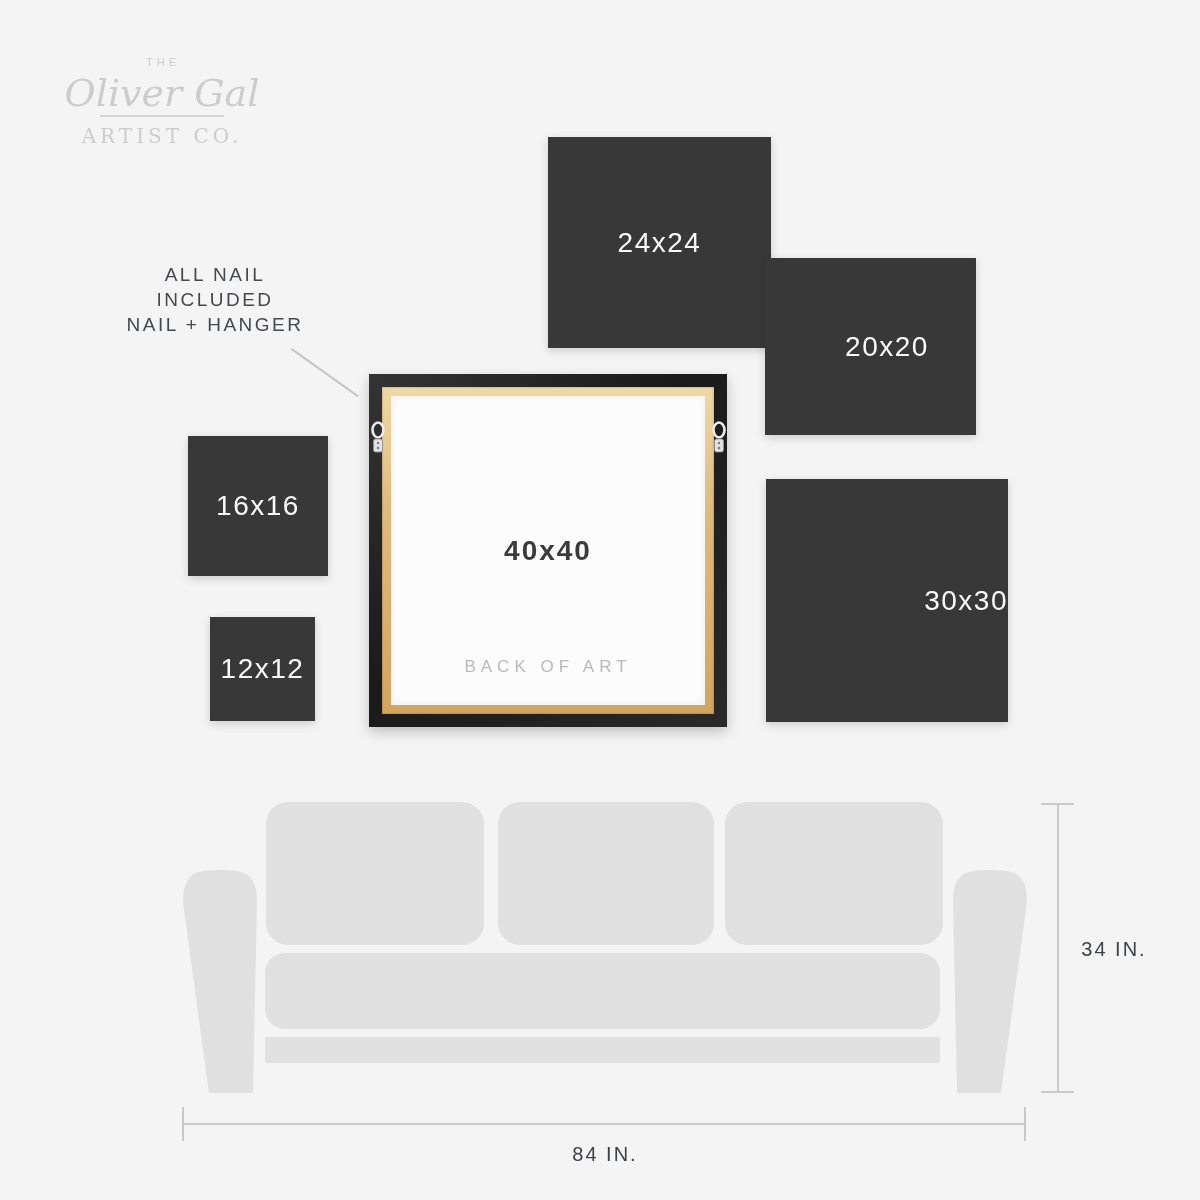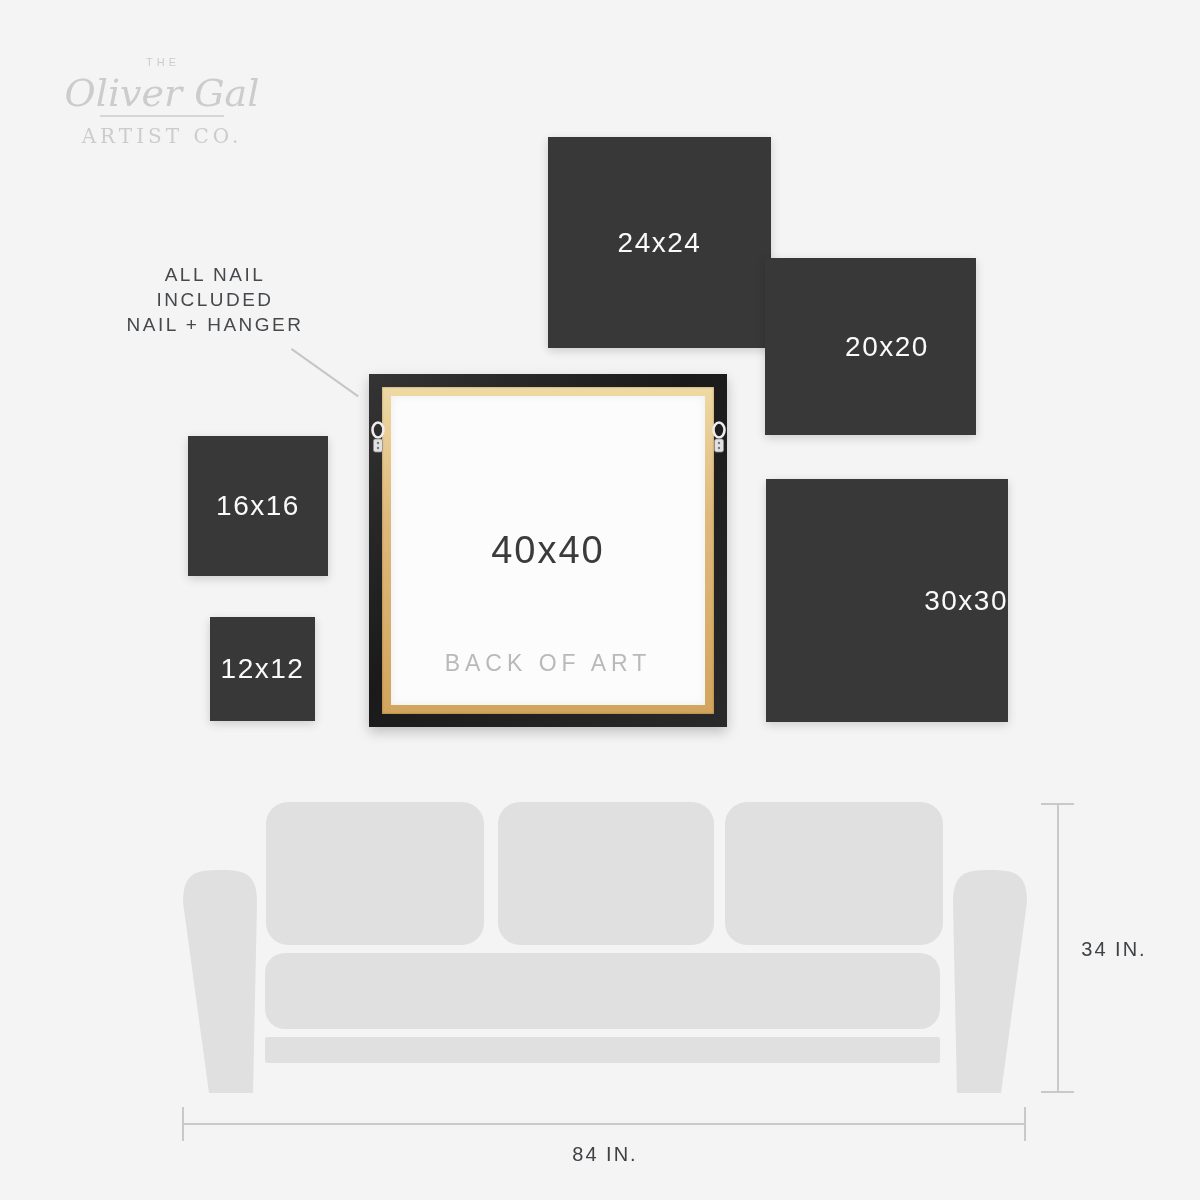--- a/index.html
+++ b/index.html
@@ -56,25 +56,25 @@
     background:linear-gradient(180deg,#eed9a4 0%, var(--wood) 38%, #d2a55d 100%);
     box-shadow:inset 0 0 2px rgba(90,60,20,0.55);
   }
   .frame40 .canvas-back{
     position:relative; width:100%; height:100%; box-sizing:border-box;
     background:var(--canvas-back);
     box-shadow:inset 0 0 8px rgba(0,0,0,0.07);
     display:flex; align-items:center; justify-content:center;
   }
   .frame-label{
-    color:#3b3b3b; font-size:38px; letter-spacing:2px; font-weight:400;
+    color:#3b3b3b; font-size:28px; letter-spacing:2px; font-weight:700;
   }
   .frame-caption{
     position:absolute; left:0; right:0; bottom:28px; text-align:center;
-    color:var(--caption-gray); font-size:23px; letter-spacing:5px; font-weight:400;
+    color:var(--caption-gray); font-size:17px; letter-spacing:5px; font-weight:400;
   }
   .hanger{width:16px; height:38px;}
   .hanger-left{left:370px; top:420px;}
   .hanger-right{left:711px; top:420px;}
 
   
   .sofa{left:180px; top:795px;}
 
   
   .dim{background:var(--line-gray);}

